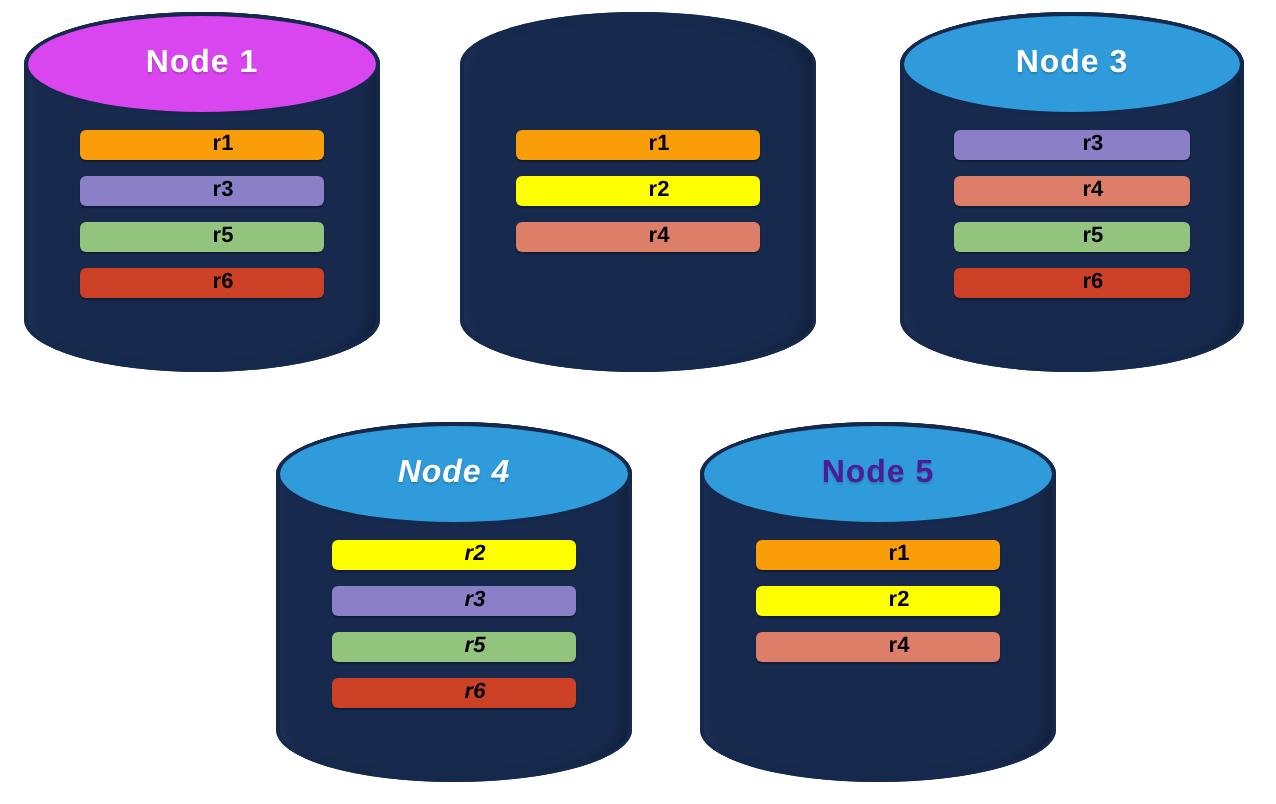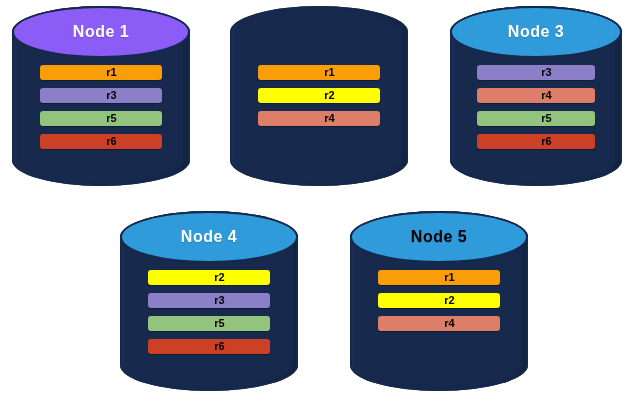--- a/index.html
+++ b/index.html
@@ -104,21 +104,21 @@
     margin-left: 21px;
   }
 </style>
 </head>
 <body style="background: rgb(255, 255, 255);">
 
 <div id="diagram">
     <div class="node" style="left: 12px; top: 6px; width: 178px; height: 180px;">
       <div class="cyl-body" style="background: rgb(23, 42, 78);"></div>
       <div class="cyl-outline" style="border-color: rgb(21, 41, 77);"></div>
-      <div class="cyl-top" style="background: #8b5cf6; border-color: rgb(21, 41, 77);">
+      <div class="cyl-top" style="background: #d946ef; border-color: rgb(21, 41, 77);">
         <span class="node-title" style="color: rgb(255, 255, 255);">Node  1</span>
       </div>
       <div class="replica-list">
         <div class="replica" style="background: rgb(249, 157, 8);">
           <span class="replica-label" style="color: rgb(0, 0, 0);">r1</span>
         </div>
         <div class="replica" style="background: rgb(139, 127, 199);">
           <span class="replica-label" style="color: rgb(0, 0, 0);">r3</span>
         </div>
         <div class="replica" style="background: rgb(147, 196, 125);">
@@ -158,21 +158,21 @@
           <span class="replica-label" style="color: rgb(0, 0, 0);">r4</span>
         </div>
         <div class="replica" style="background: rgb(147, 196, 125);">
           <span class="replica-label" style="color: rgb(0, 0, 0);">r5</span>
         </div>
         <div class="replica" style="background: rgb(204, 65, 37);">
           <span class="replica-label" style="color: rgb(0, 0, 0);">r6</span>
         </div>
       </div>
     </div>
-    <div class="node" style="left: 120px; top: 211px; width: 178px; height: 180px;">
+    <div class="node" style="left: 138px; top: 211px; width: 178px; height: 180px; font-style: italic;">
       <div class="cyl-body" style="background: rgb(23, 42, 78);"></div>
       <div class="cyl-outline" style="border-color: rgb(21, 41, 77);"></div>
       <div class="cyl-top" style="background: rgb(47, 155, 219); border-color: rgb(21, 41, 77);">
         <span class="node-title" style="color: rgb(255, 255, 255);">Node  4</span>
       </div>
       <div class="replica-list">
         <div class="replica" style="background: rgb(255, 255, 0);">
           <span class="replica-label" style="color: rgb(0, 0, 0);">r2</span>
         </div>
         <div class="replica" style="background: rgb(139, 127, 199);">
@@ -183,21 +183,21 @@
         </div>
         <div class="replica" style="background: rgb(204, 65, 37);">
           <span class="replica-label" style="color: rgb(0, 0, 0);">r6</span>
         </div>
       </div>
     </div>
     <div class="node" style="left: 350px; top: 211px; width: 178px; height: 180px;">
       <div class="cyl-body" style="background: rgb(23, 42, 78);"></div>
       <div class="cyl-outline" style="border-color: rgb(21, 41, 77);"></div>
       <div class="cyl-top" style="background: rgb(47, 155, 219); border-color: rgb(21, 41, 77);">
-        <span class="node-title" style="color: #000000;">Node  5</span>
+        <span class="node-title" style="color: #4c1d95;">Node  5</span>
       </div>
       <div class="replica-list">
         <div class="replica" style="background: rgb(249, 157, 8);">
           <span class="replica-label" style="color: rgb(0, 0, 0);">r1</span>
         </div>
         <div class="replica" style="background: rgb(255, 255, 0);">
           <span class="replica-label" style="color: rgb(0, 0, 0);">r2</span>
         </div>
         <div class="replica" style="background: rgb(221, 126, 104);">
           <span class="replica-label" style="color: rgb(0, 0, 0);">r4</span>

